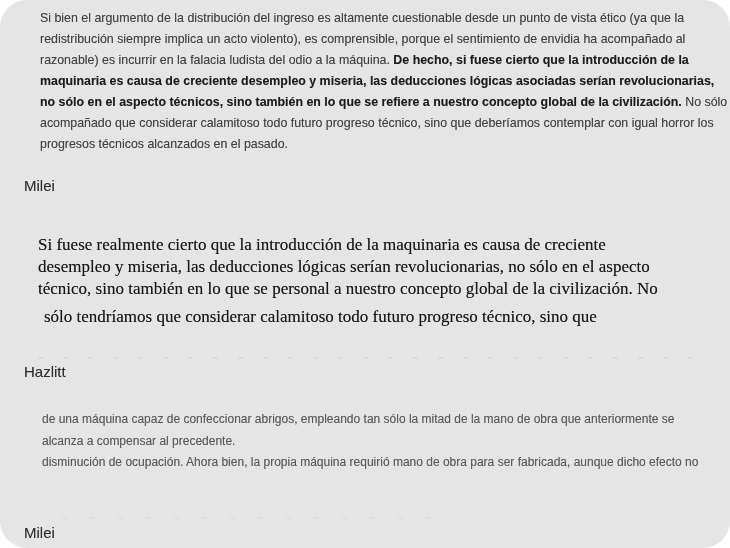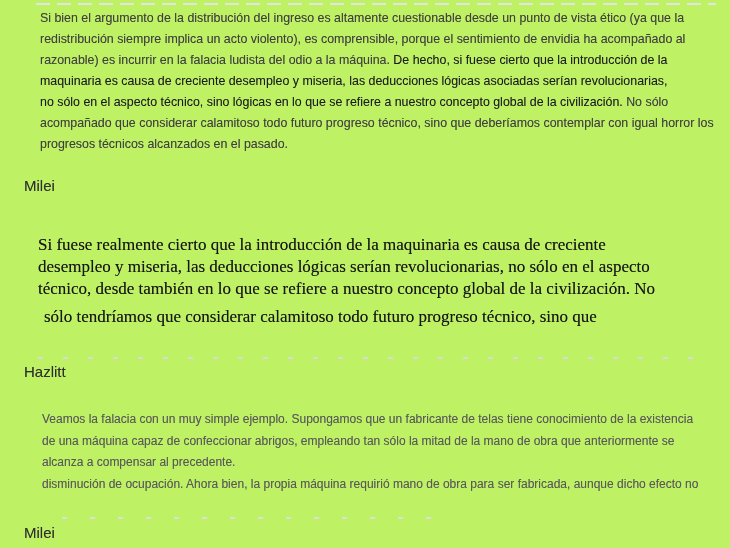--- a/index.html
+++ b/index.html
@@ -1,29 +1,29 @@
 <!DOCTYPE html>
 <html><head>
 <meta charset="utf-8">
 <style>
   html,body{margin:0;padding:0;}
   body{
     width:730px;height:548px;background:#ffffff;overflow:hidden;position:relative;
     font-family:"Liberation Sans",sans-serif;
   }
-  .page{position:absolute;inset:0;background:#bef264;}
+  .page{position:absolute;inset:0;background:#e5e5e5;border-radius:27px;}
 
   
   .sans-block{
     position:absolute;left:40px;top:8px;
     font-size:12.4px;line-height:21px;color:#404040;
     white-space:nowrap;
     text-shadow:0 0 .5px rgba(80,80,80,.45);
   }
-  .sans-block b{font-weight:normal;color:#1b1b1b;margin-top:31px;}
+  .sans-block b{font-weight:bold;color:#1b1b1b;margin-top:31px;}
 
   
   .speaker-label{
     position:absolute;left:24px;
     font-size:15px;line-height:17px;color:#2e2e2e;
     text-shadow:0 0 .4px rgba(60,60,60,.4);
   }
   .label-1{top:177px}
   .label-2{top:363px}
   .label-3{top:524px}
@@ -67,43 +67,42 @@
 
 <div class="page">
 
   <div class="artifact artifact-top"></div>
 
   <section class="sans-block">
     <div><span>Si bien el argumento de la distribución del ingreso es altamente cuestionable desde un punto de vista ético (ya que la</span><b></b><span></span></div>
     <div><span>redistribución siempre implica un acto violento), es comprensible, porque el sentimiento de envidia ha acompañado al</span><b></b><span></span></div>
     <div><span>razonable) es incurrir en la falacia ludista del odio a la máquina. </span><b>De hecho, si fuese cierto que la introducción de la</b><span></span></div>
     <div><span></span><b>maquinaria es causa de creciente desempleo y miseria, las deducciones lógicas asociadas serían revolucionarias,</b><span></span></div>
-    <div><span></span><b>no sólo en el aspecto técnico, sino lógicas en lo que se refiere a nuestro concepto global de la civilización.</b><span> No sólo</span></div>
+    <div><span></span><b>no sólo en el aspecto técnicos, sino también en lo que se refiere a nuestro concepto global de la civilización.</b><span> No sólo</span></div>
     <div><span>acompañado que considerar calamitoso todo futuro progreso técnico, sino que deberíamos contemplar con igual horror los</span><b></b><span></span></div>
     <div><span>progresos técnicos alcanzados en el pasado.</span><b></b><span></span></div>
   </section>
 
   <div class="speaker-label label-1">Milei</div>
 
   <section class="serif-block serif-a">
     <div>Si fuese realmente cierto que la introducción de la maquinaria es causa de creciente</div>
     <div>desempleo y miseria, las deducciones lógicas serían revolucionarias, no sólo en el aspecto</div>
-    <div>técnico, desde también en lo que se refiere a nuestro concepto global de la civilización. No</div>
+    <div>técnico, sino también en lo que se personal a nuestro concepto global de la civilización. No</div>
   </section>
 
   <section class="serif-block serif-b">
     <div>sólo tendríamos que considerar calamitoso todo futuro progreso técnico, sino que</div>
   </section>
 
   <div class="artifact artifact-mid"></div>
 
   <div class="speaker-label label-2">Hazlitt</div>
 
   <section class="gray-block">
-    <div>Veamos la falacia con un muy simple ejemplo. Supongamos que un fabricante de telas tiene conocimiento de la existencia</div>
     <div>de una máquina capaz de confeccionar abrigos, empleando tan sólo la mitad de la mano de obra que anteriormente se</div>
     <div>alcanza a compensar al precedente.</div>
     <div>disminución de ocupación. Ahora bien, la propia máquina requirió mano de obra para ser fabricada, aunque dicho efecto no</div>
   </section>
 
   <div class="artifact artifact-bottom"></div>
 
   <div class="speaker-label label-3">Milei</div>
 
 </div>

